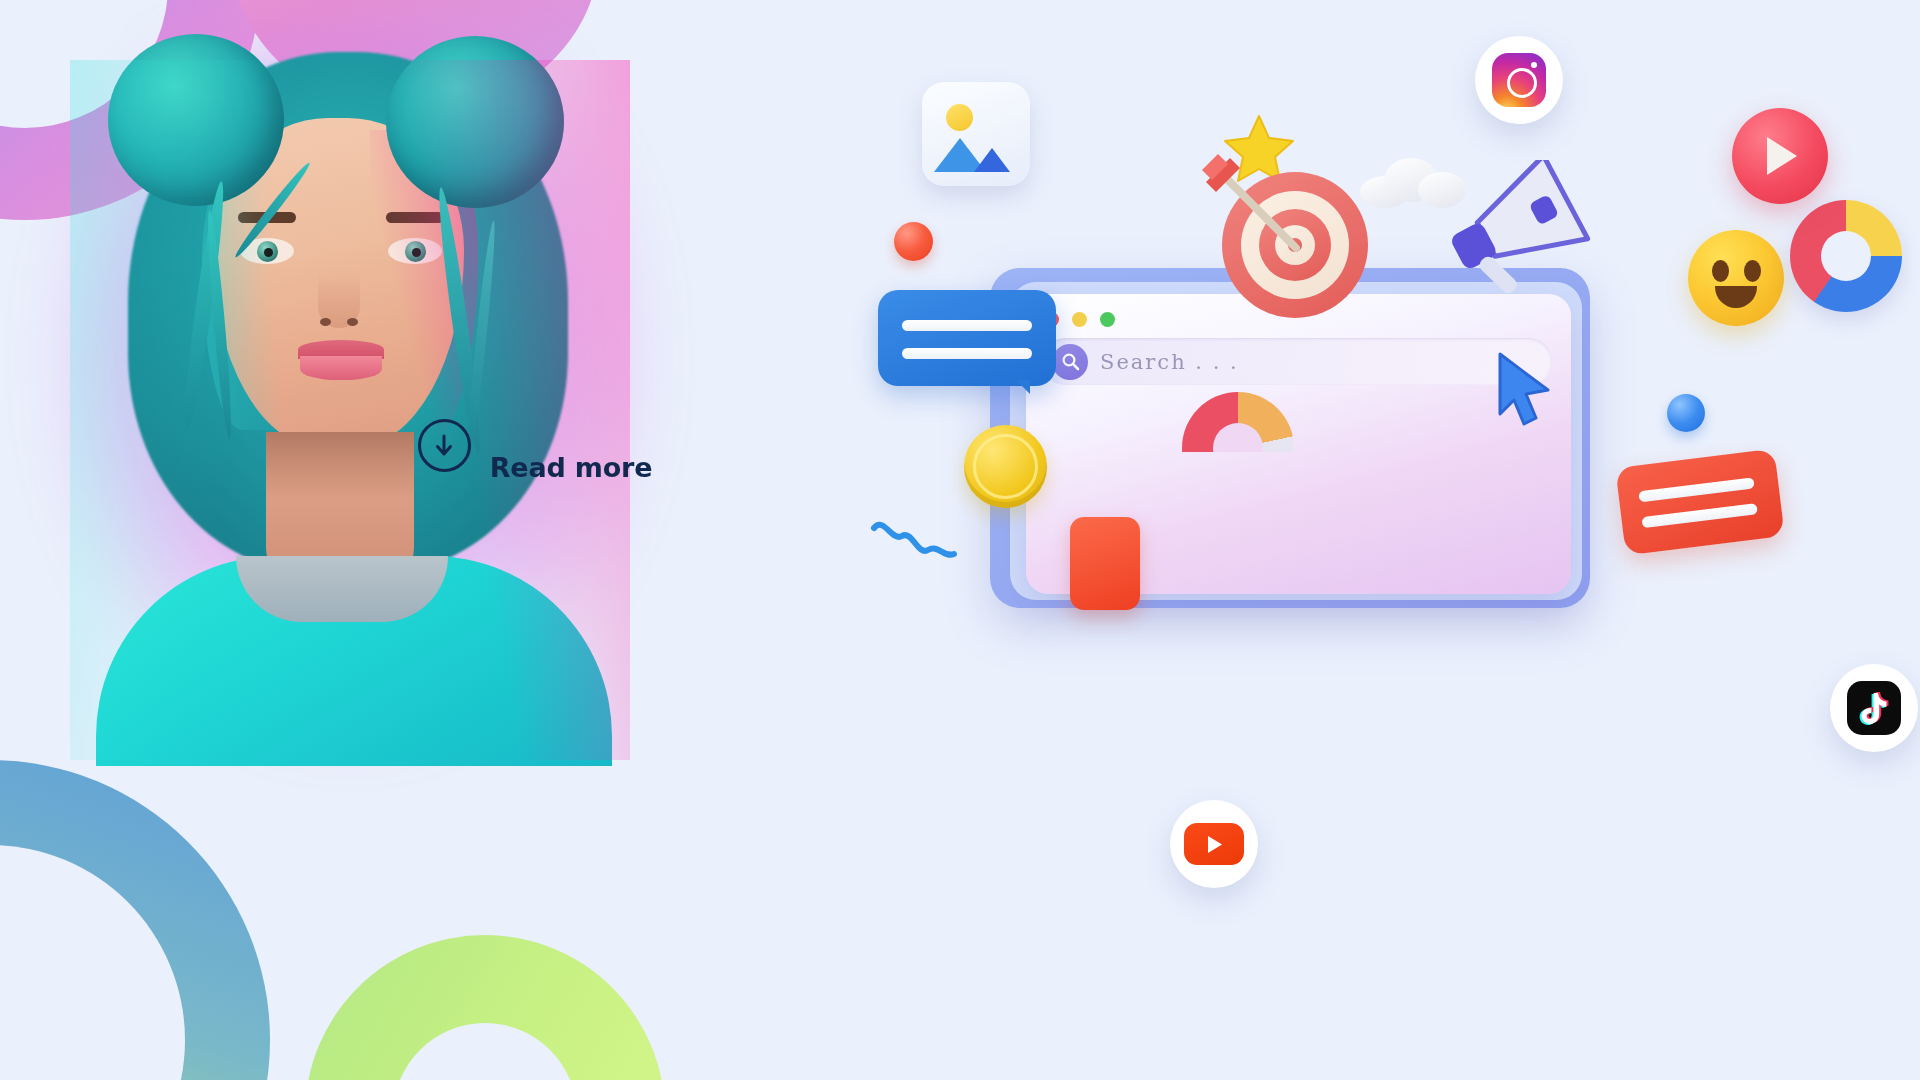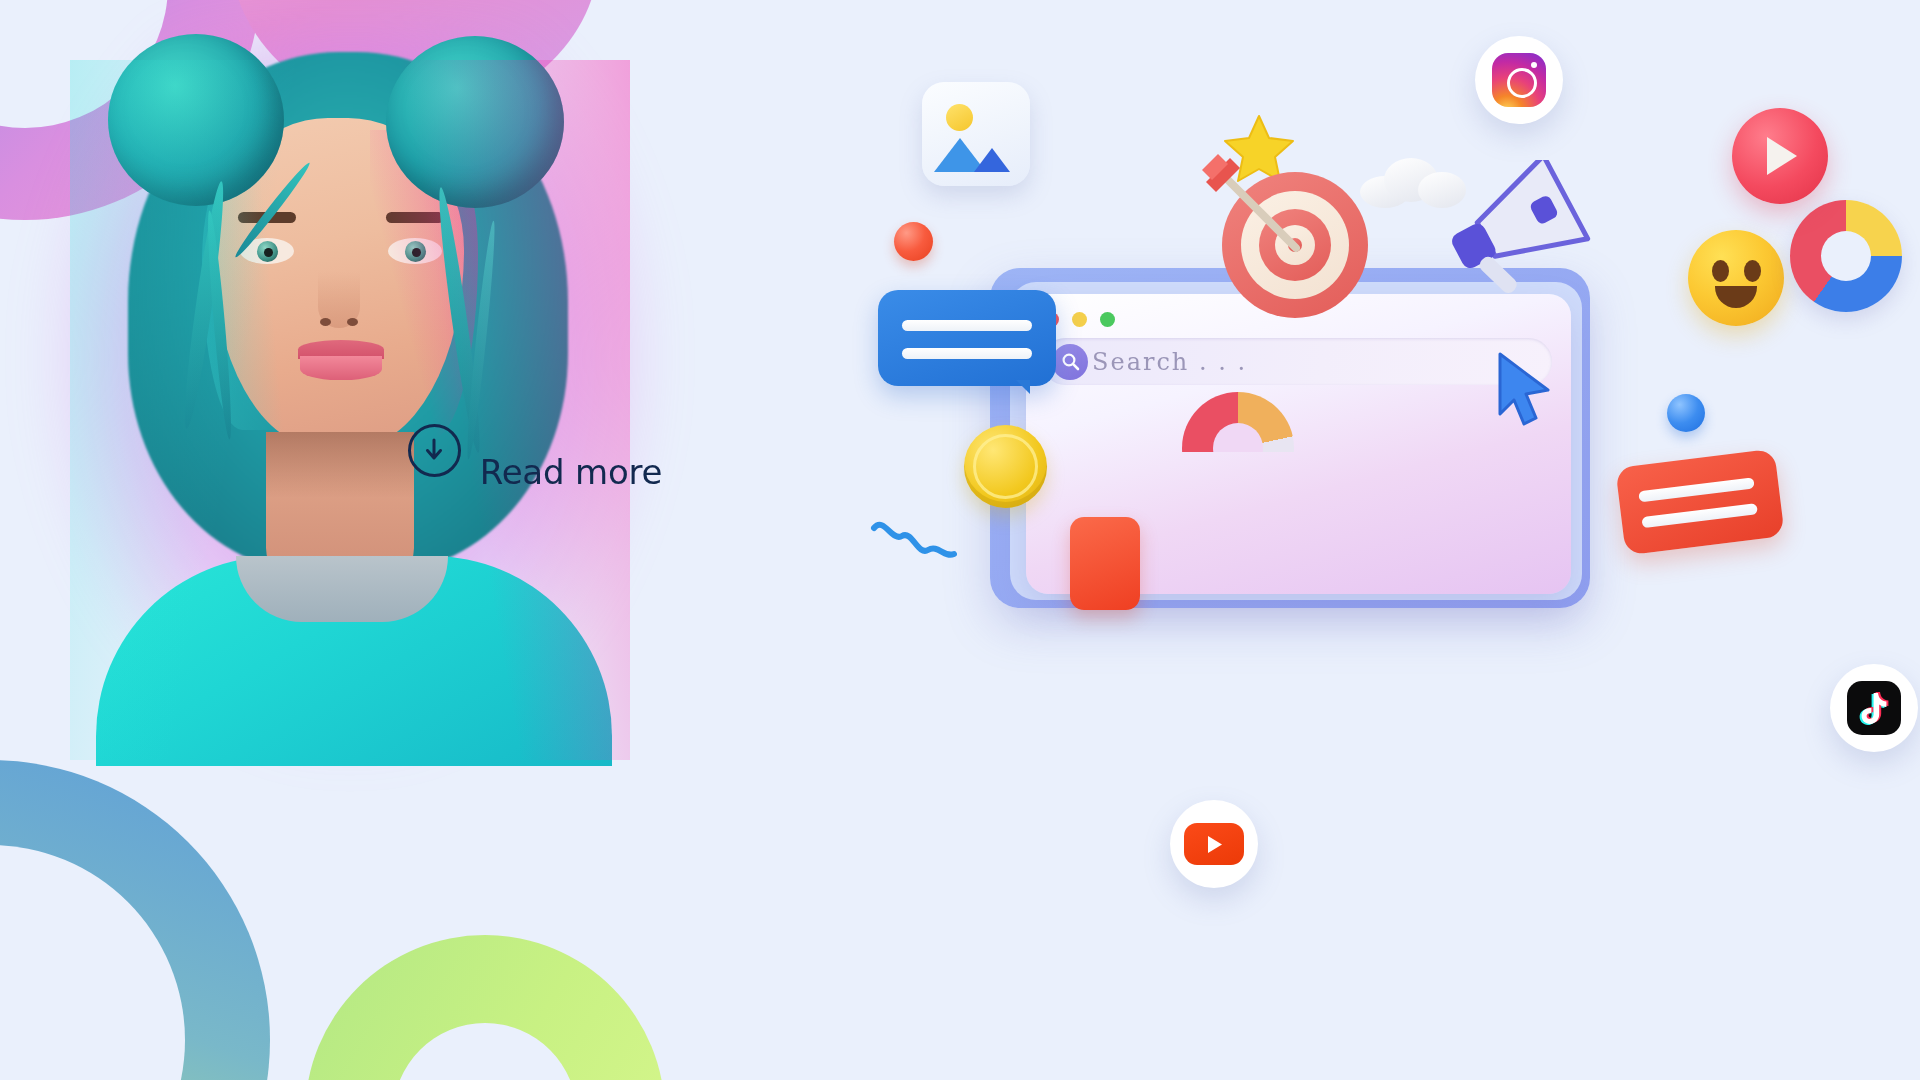--- a/index.html
+++ b/index.html
@@ -60,21 +60,21 @@
     display:inline-flex; align-items:center; gap:19px;
     margin-top:78px; cursor:pointer; background:none; border:none;
   }
   .read-more-circle {
     width:53px; height:53px; border-radius:50%;
     border:3px solid #12294f; display:flex;
     align-items:center; justify-content:center; flex:0 0 auto;
   }
   .read-more-circle svg { display:block; }
   #read-more-label {
-    font-size:34px; font-weight:400; color:#12294f; letter-spacing:-0.2px;
+    font-size:27px; font-weight:700; color:#12294f; letter-spacing:-0.2px;
     font-family:"DejaVu Sans","Liberation Sans",sans-serif;
     margin-top:44px;
   }
 
   
   .art { position:absolute; right:0; top:0; width:1050px; height:1080px; z-index:10; }
   .art > * { position:absolute; }
 
   
   #browser-frame-outer {
@@ -102,21 +102,21 @@
     background:linear-gradient(100deg,#ece9fb 0%,#f3eefb 55%,#f7f1fc 100%);
     display:flex; align-items:center; padding:0 10px;
     box-shadow:inset 0 1px 3px rgba(150,140,200,.25);
   }
   #search-icon-circle {
     width:36px; height:36px; border-radius:50%;
     background:linear-gradient(145deg,#9b8ee8,#7f72dd);
     display:flex; align-items:center; justify-content:center; flex:0 0 auto;
   }
   #search-placeholder {
-    margin-left:4px; font-size:24px; color:#9b96b8; letter-spacing:2px;
+    margin-left:12px; font-size:21px; color:#9b96b8; letter-spacing:2px;
     font-family:"DejaVu Serif","Liberation Serif",serif;
   }
 
   
   #image-placeholder-icon {
     left:52px; top:82px; width:108px; height:104px; border-radius:22px;
     background:linear-gradient(160deg,#fbfdff,#e6edfa);
     box-shadow:0 10px 22px rgba(130,145,190,.25);
   }
   #image-placeholder-sun {

